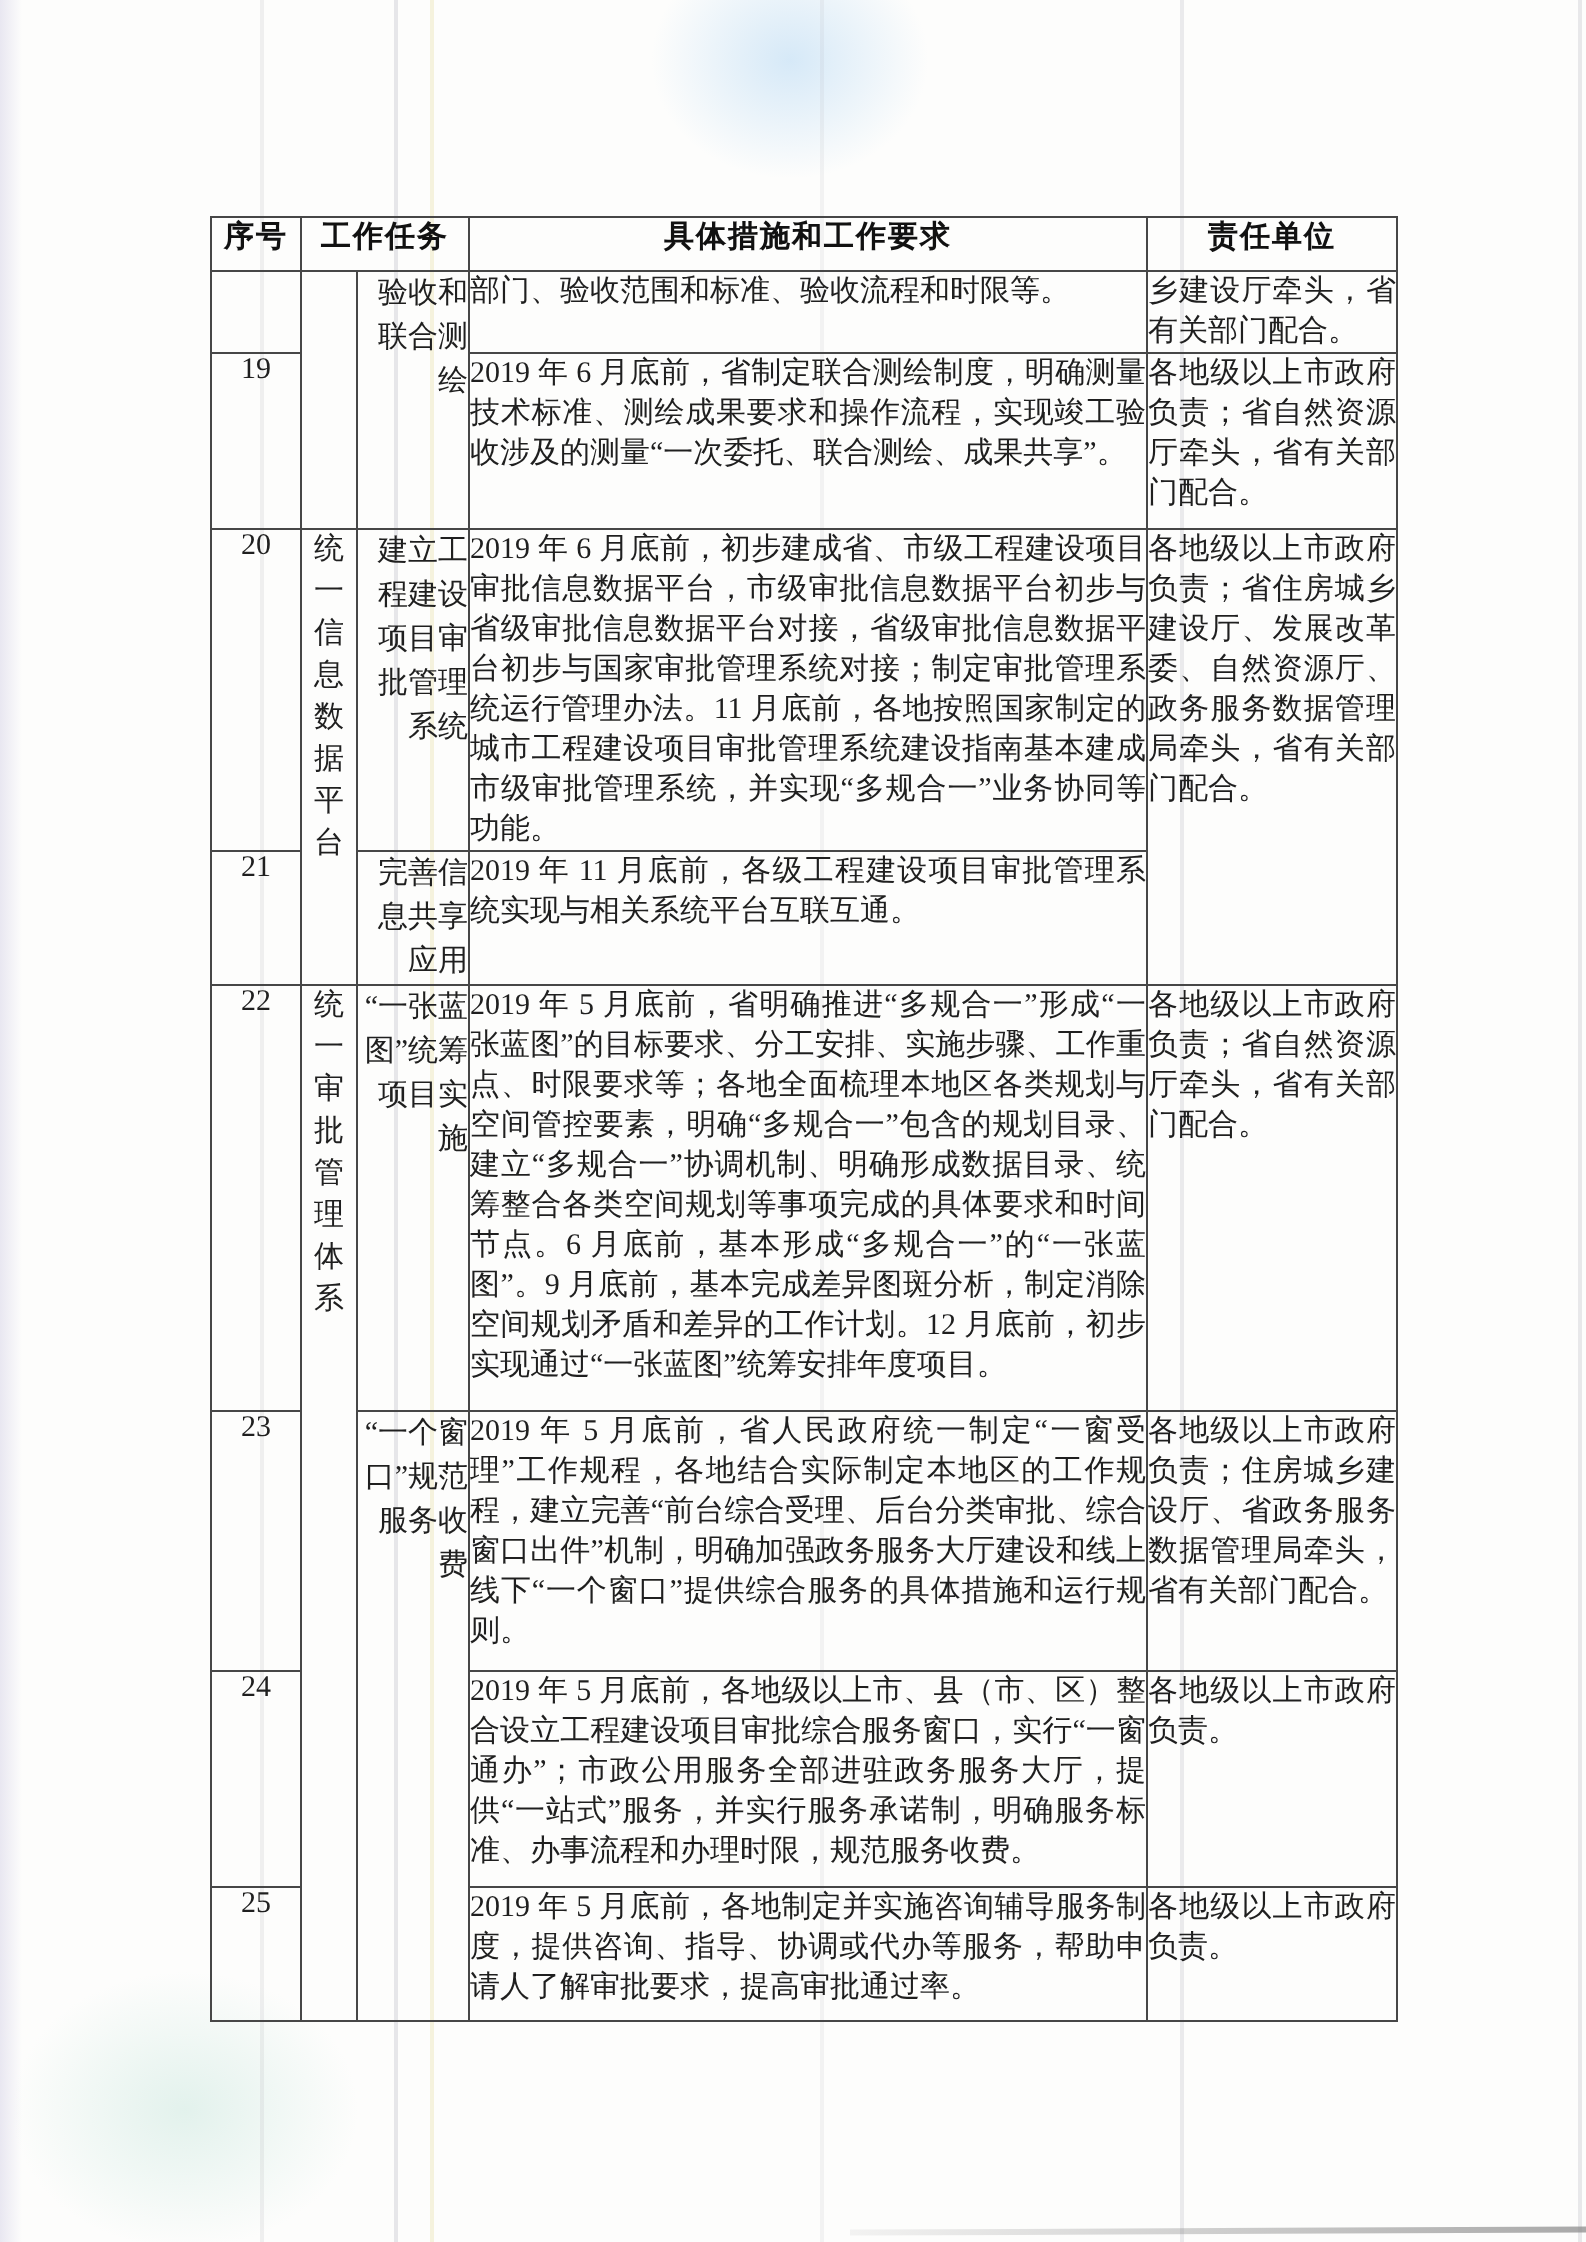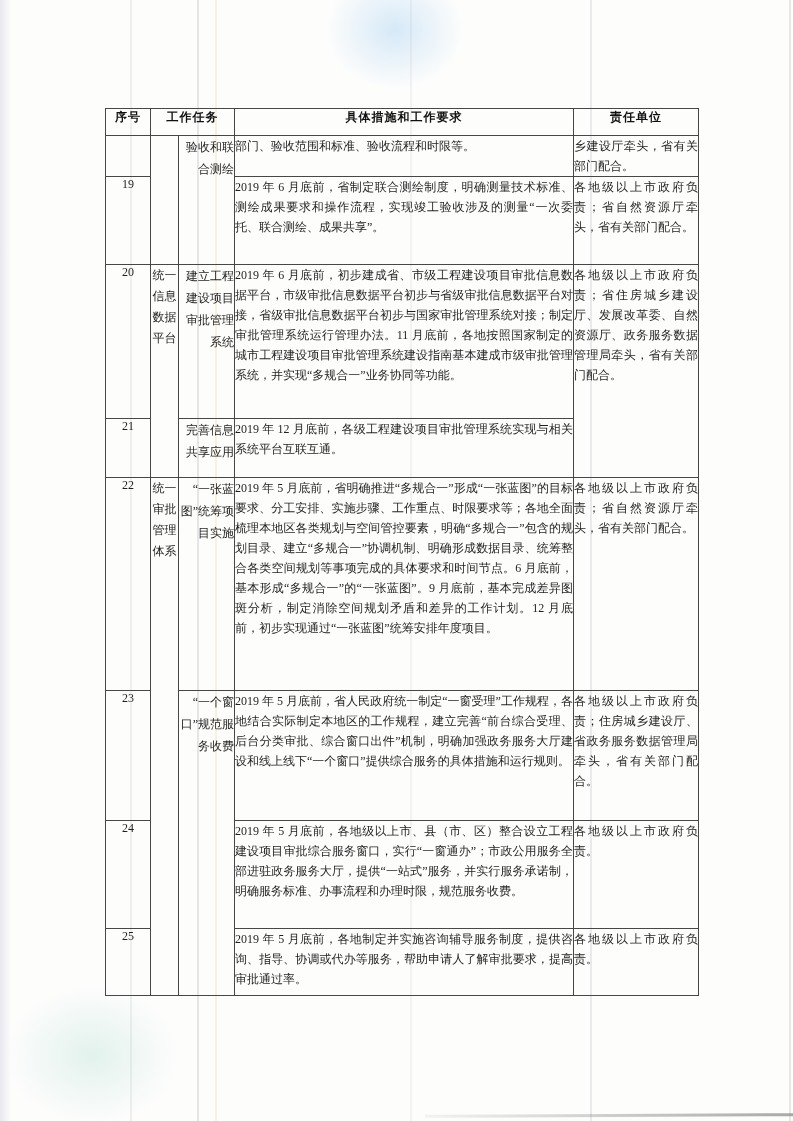--- a/index.html
+++ b/index.html
@@ -31,21 +31,21 @@
   .bottom-edge{left:425px;top:1114px;width:370px;height:3px;
     background:linear-gradient(to right, rgba(150,150,150,0.1), rgba(140,140,140,0.75));
     transform:rotate(-0.25deg);}
 
   
   table.doc{
     position:absolute;left:105px;top:108px;
     width:593px;
     border-collapse:collapse;
     table-layout:fixed;
-    font-size:12px;
+    font-size:15px;
     color:#1f1f1f;
     padding-left:28px;
   }
   table.doc td{
     border:1.5px solid #474747;
     vertical-align:top;
     padding:0;
     overflow:hidden;
   }
   td.th{
@@ -141,21 +141,21 @@
       <td class="seq">20</td>
       <td class="cat" rowspan="2">统一信息数据平台</td>
       <td class="task">建立工程建设项目审批管理系统</td>
       <td class="measure">2019 年 6 月底前，初步建成省、市级工程建设项目审批信息数据平台，市级审批信息数据平台初步与省级审批信息数据平台对接，省级审批信息数据平台初步与国家审批管理系统对接；制定审批管理系统运行管理办法。11 月底前，各地按照国家制定的城市工程建设项目审批管理系统建设指南基本建成市级审批管理系统，并实现“多规合一”业务协同等功能。</td>
       <td class="unit" rowspan="2">各地级以上市政府负责；省住房城乡建设厅、发展改革委、自然资源厅、政务服务数据管理局牵头，省有关部门配合。</td>
     </tr>
 
     <tr style="height:59px">
       <td class="seq">21</td>
       <td class="task">完善信息共享应用</td>
-      <td class="measure">2019 年 12 月底前，各级工程建设项目审批管理系统实现与相关系统平台互联互通。</td>
+      <td class="measure">2019 年 11 月底前，各级工程建设项目审批管理系统实现与相关系统平台互联互通。</td>
     </tr>
 
     <tr style="height:213px">
       <td class="seq">22</td>
       <td class="cat" rowspan="4">统一审批管理体系</td>
       <td class="task">“一张蓝图”统筹项目实施</td>
       <td class="measure">2019 年 5 月底前，省明确推进“多规合一”形成“一张蓝图”的目标要求、分工安排、实施步骤、工作重点、时限要求等；各地全面梳理本地区各类规划与空间管控要素，明确“多规合一”包含的规划目录、建立“多规合一”协调机制、明确形成数据目录、统筹整合各类空间规划等事项完成的具体要求和时间节点。6 月底前，基本形成“多规合一”的“一张蓝图”。9 月底前，基本完成差异图斑分析，制定消除空间规划矛盾和差异的工作计划。12 月底前，初步实现通过“一张蓝图”统筹安排年度项目。</td>
       <td class="unit">各地级以上市政府负责；省自然资源厅牵头，省有关部门配合。</td>
     </tr>
 

